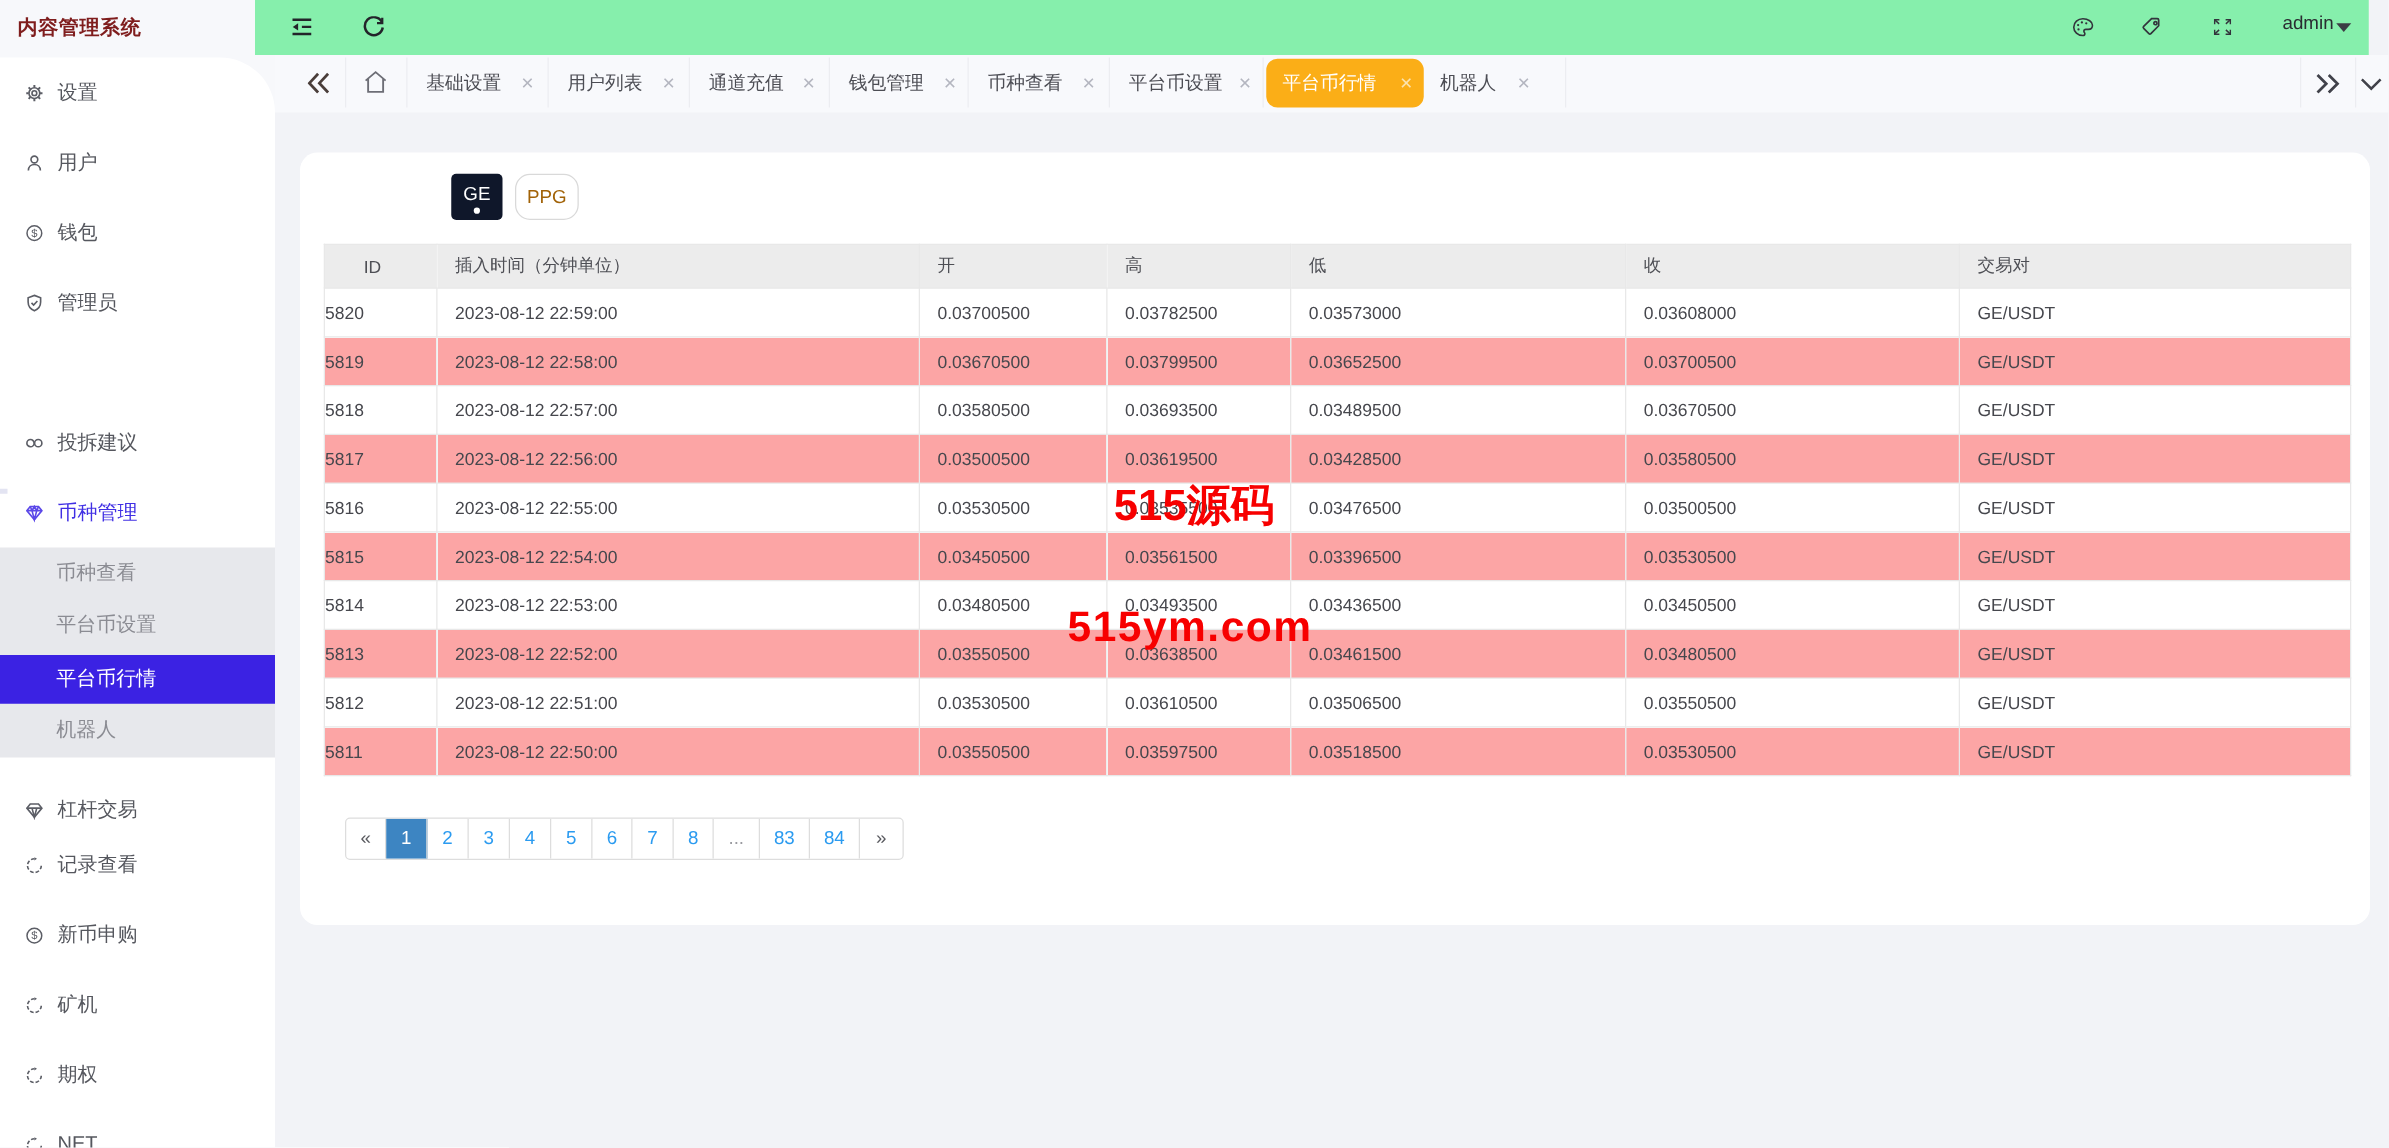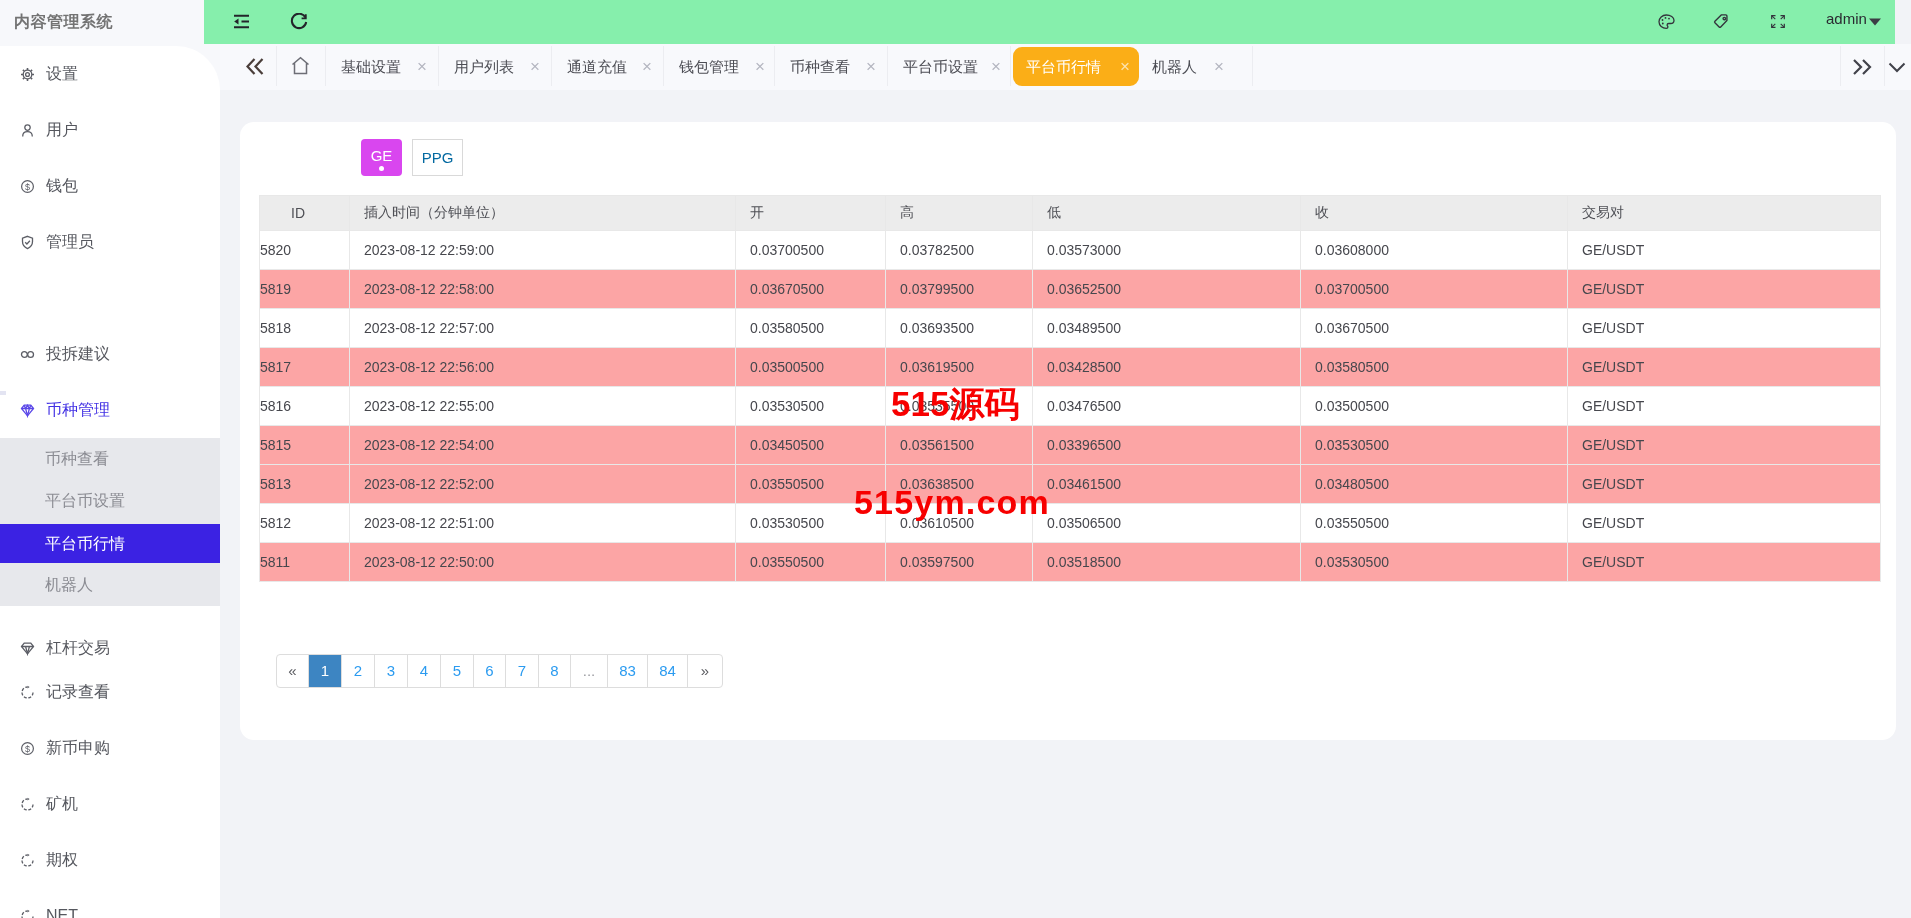--- a/index.html
+++ b/index.html
@@ -1,42 +1,42 @@
 <!DOCTYPE html>
 <html><head>
 <meta charset="utf-8">
 <style>
 *{margin:0;padding:0;box-sizing:border-box}
 html,body{width:1911px;height:918px;overflow:hidden}
 body{position:relative;background:#f2f3f7;font-family:"Liberation Sans",sans-serif;-webkit-font-smoothing:antialiased}
 
 #sidebar{position:absolute;left:0;top:0;width:220px;height:918px;background:#f7f8fb}
-#side-title{position:absolute;left:14px;top:12px;font-size:16px;font-weight:700;color:#737373;letter-spacing:.5px}
+#side-title{position:absolute;left:14px;top:12px;font-size:16px;font-weight:700;color:#7f1d1d;letter-spacing:.5px}
 #menu{position:absolute;left:0;top:46px;width:220px;height:872px;background:#fff;border-top-right-radius:44px}
 .mi{position:absolute;left:0;width:220px;height:56px;display:flex;align-items:center;color:#55575e;font-size:16px}
 .mi svg{position:absolute;left:20px;width:15px;height:15px}
 .mi span{position:absolute;left:46px}
 .mi.act{color:#4130e4}
 .sub{position:absolute;left:0;width:220px;background:#e7e8ec}
 .si{position:absolute;left:45px;width:175px;height:42px;line-height:42px;font-size:16px;color:#8b8c93}
 .si-act{position:absolute;left:0;width:220px;height:39px;line-height:39px;background:#3b22e3;color:#fff;font-size:16px}
 .si-act span{margin-left:45px}
 
 #hdr{position:absolute;left:204px;top:0;width:1691px;height:44px;background:#86efac}
 
 #tabbar{position:absolute;left:220px;top:44px;width:1691px;height:46px;background:#f8f9fc}
 .tdiv{position:absolute;top:2px;height:40px;width:1px;background:#ecedf1}
 .tab{position:absolute;top:0;height:46px;line-height:46px;font-size:15px;color:#4c4d54}
 .tx{position:absolute;top:0;height:46px;line-height:45px;font-size:17px;color:#b4b6c0}
 #atab{position:absolute;left:793px;top:3px;width:126px;height:39px;background:#fbae17;border-radius:9px;color:#fff;font-size:15px;line-height:39px}
 
 #card{position:absolute;left:240px;top:122px;width:1656px;height:618px;background:#fff;border-radius:14px}
-#btn-ge{position:absolute;left:121px;top:17px;width:41px;height:37px;background:#d946ef;border-radius:4px;color:#fff;font-size:15px;text-align:center;line-height:34px}
+#btn-ge{position:absolute;left:121px;top:17px;width:41px;height:37px;background:#0f172a;border-radius:4px;color:#fff;font-size:15px;text-align:center;line-height:34px}
 #btn-ge i{position:absolute;left:18px;bottom:5px;width:5px;height:5px;border-radius:50%;background:#fff}
-#btn-ppg{position:absolute;left:172px;top:17px;width:51px;height:37px;background:#fff;border:1px solid #d9d9d9;border-radius:0;color:#0369a1;font-size:15px;text-align:center;line-height:35px}
+#btn-ppg{position:absolute;left:172px;top:17px;width:51px;height:37px;background:#fff;border:1px solid #d9d9d9;border-radius:12px;color:#a16207;font-size:15px;text-align:center;line-height:35px}
 
 table{position:absolute;left:19px;top:73px;border-collapse:collapse;table-layout:fixed;font-size:14px}
 th,td{border:1px solid #e8e8e8;overflow:hidden;white-space:nowrap}
 th{height:35px;background:#ececec;color:#4e4f55;font-weight:400;text-align:left;padding-left:14px}
 td{height:39px;color:#46474d;padding-left:14px}
 td.r{text-align:left;padding-right:7px;padding-left:0}
 tr.s td{background:#fca5a5}
 
 .wm{position:absolute;color:#f70000;font-weight:700;white-space:nowrap;z-index:5}
 
@@ -289,20 +289,29 @@
         </tr>
     <tr class="s">
           <td class="r">5815</td>
           <td>2023-08-12 22:54:00</td>
           <td>0.03450500</td>
           <td>0.03561500</td>
           <td>0.03396500</td>
           <td>0.03530500</td>
           <td>GE/USDT</td>
         </tr>
+    <tr>
+          <td class="r">5814</td>
+          <td>2023-08-12 22:53:00</td>
+          <td>0.03480500</td>
+          <td>0.03493500</td>
+          <td>0.03436500</td>
+          <td>0.03450500</td>
+          <td>GE/USDT</td>
+        </tr>
     <tr class="s">
           <td class="r">5813</td>
           <td>2023-08-12 22:52:00</td>
           <td>0.03550500</td>
           <td>0.03638500</td>
           <td>0.03461500</td>
           <td>0.03480500</td>
           <td>GE/USDT</td>
         </tr>
     <tr>

